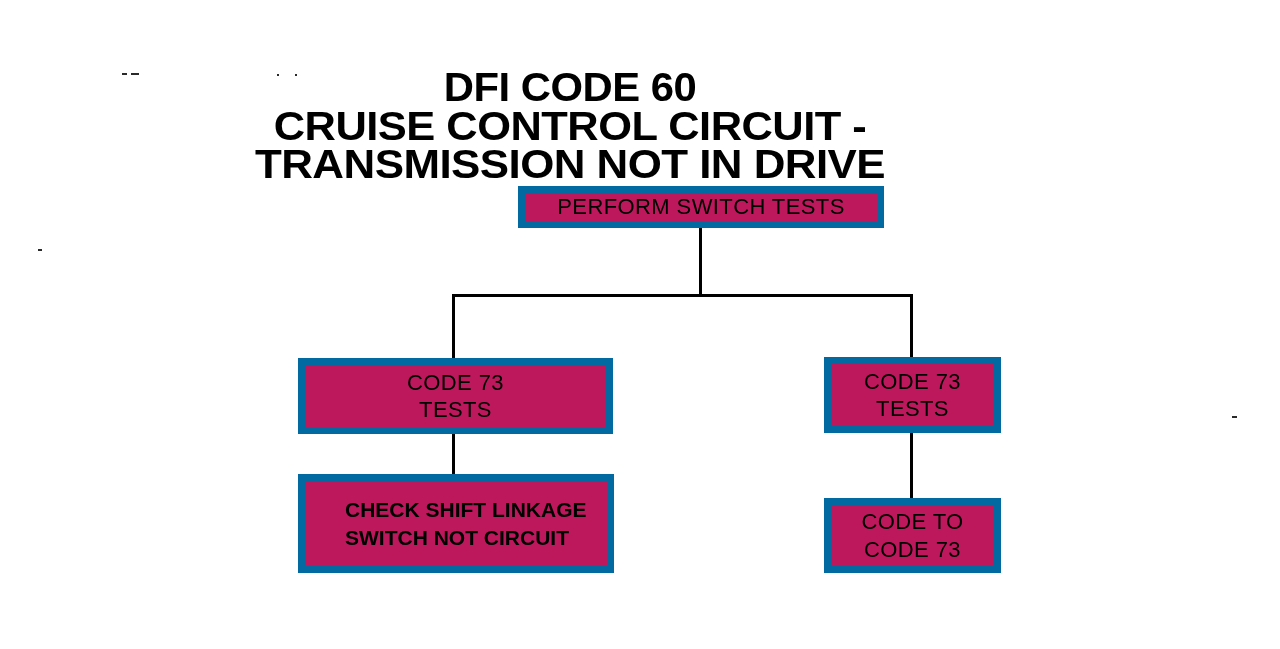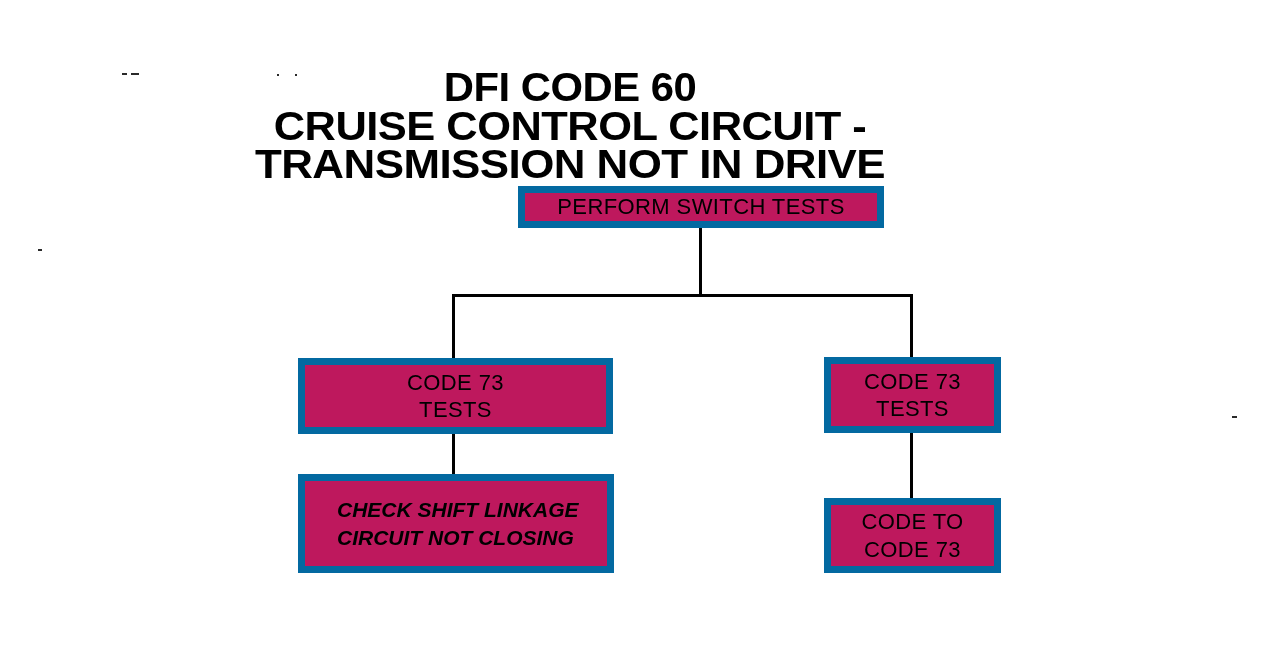--- a/index.html
+++ b/index.html
@@ -91,26 +91,25 @@
     width: 177px;
     height: 76px;
   }
   .node-check-shift-linkage {
     left: 298px;
     top: 474px;
     width: 316px;
     height: 99px;
     align-items: flex-start;
     text-align: left;
-    padding-left: 32px;
+    padding-left: 40px;
     font-weight: bold;
     font-size: 21px;
     line-height: 1.32;
     letter-spacing: 0px;
-    font-style: italic;
   }
   .node-refer-to-code-73 {
     left: 824px;
     top: 498px;
     width: 177px;
     height: 75px;
   }
 
   
   .conn {
@@ -160,21 +159,21 @@
     <span class="line">TESTS</span>
   </div>
 
   <div class="node node-code-73-sets">
     <span class="line">CODE 73</span>
     <span class="line">TESTS</span>
   </div>
 
   <div class="node node-check-shift-linkage">
     <span class="line">CHECK SHIFT LINKAGE</span>
-    <span class="line">CIRCUIT NOT CLOSING</span>
+    <span class="line">SWITCH NOT CIRCUIT</span>
   </div>
 
   <div class="node node-refer-to-code-73">
     <span class="line">CODE TO</span>
     <span class="line">CODE 73</span>
   </div>
 
   <span class="speckle" style="left:122px; top:73px; width:5px; height:2px;"></span>
   <span class="speckle" style="left:131px; top:73px; width:8px; height:2px;"></span>
   <span class="speckle" style="left:277px; top:74px; width:2px; height:2px;"></span>

